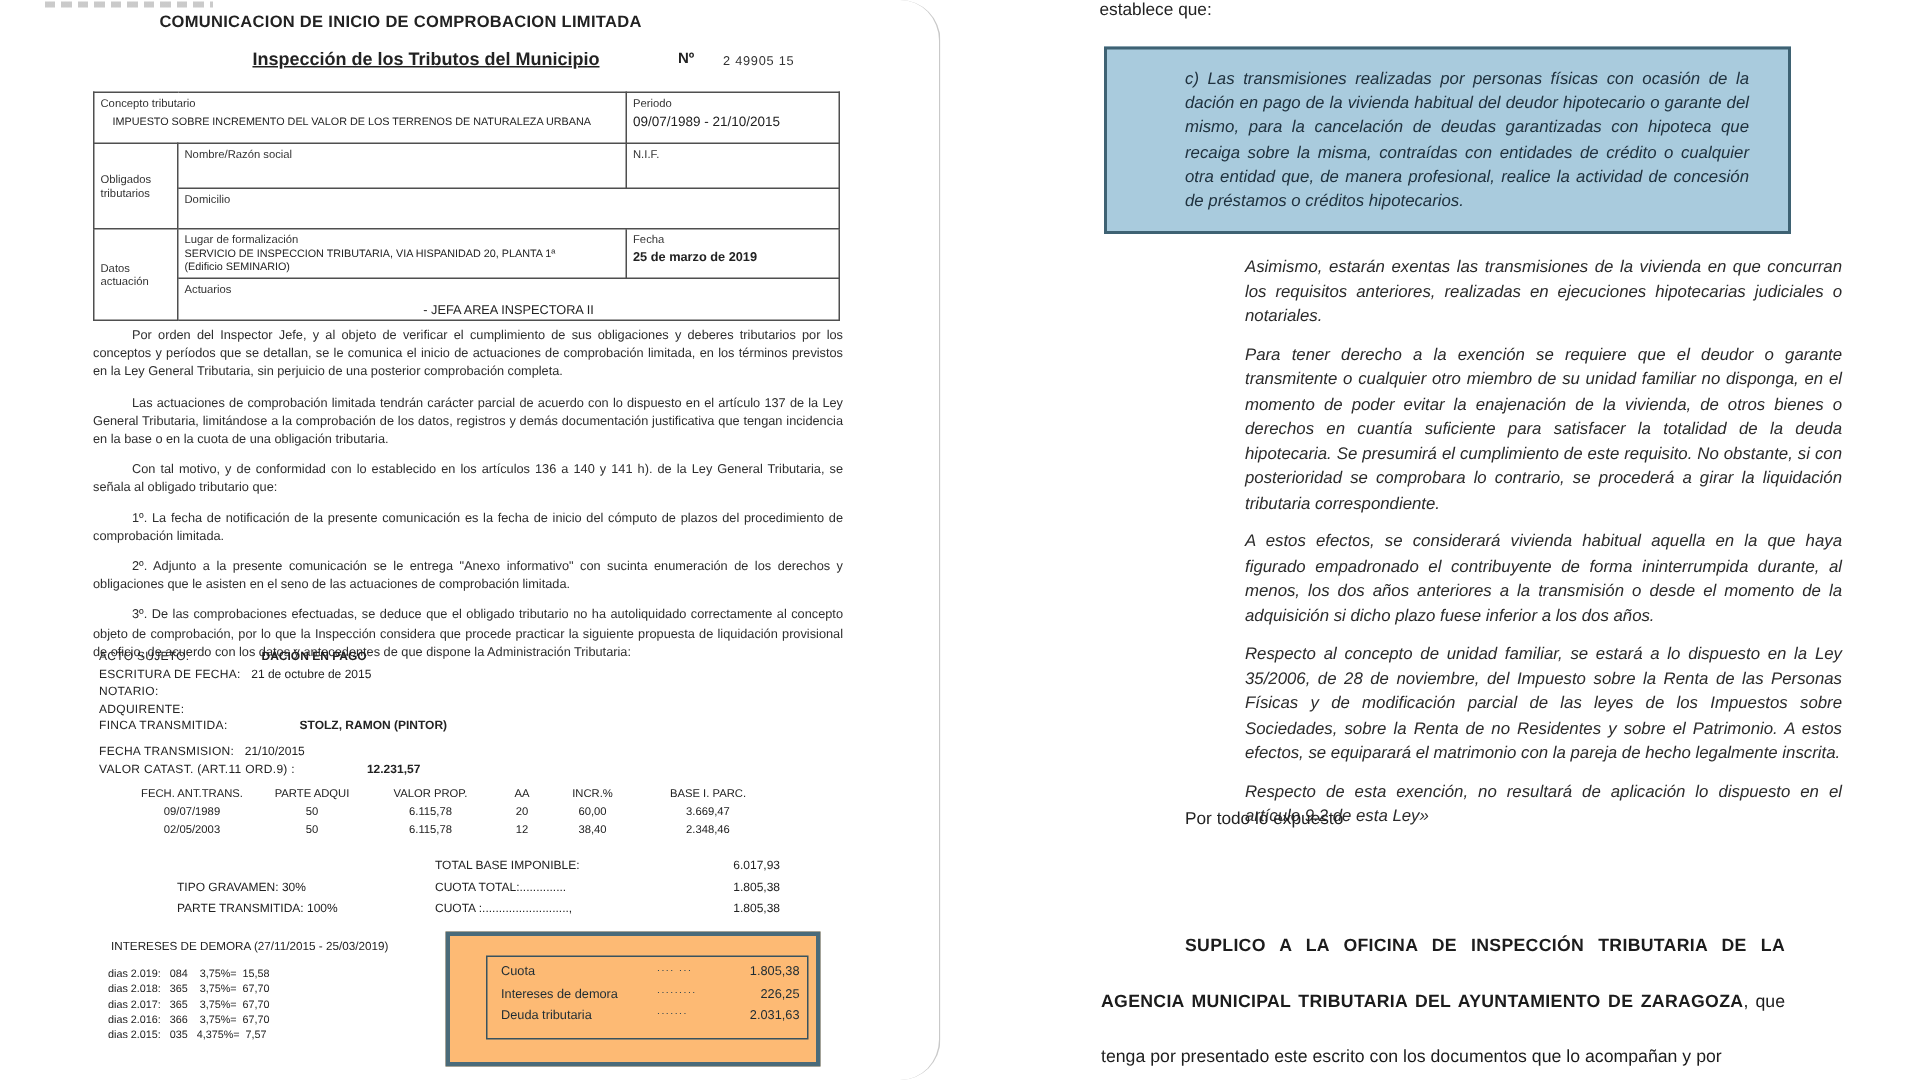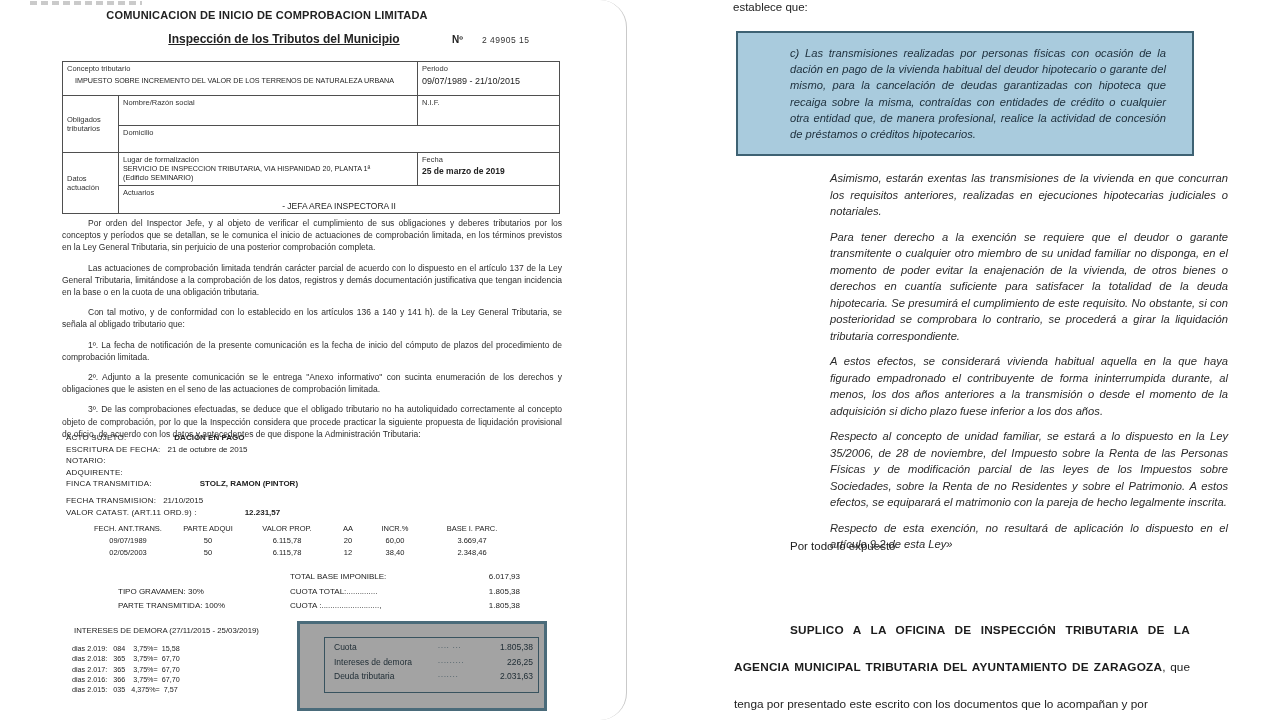--- a/index.html
+++ b/index.html
@@ -55,21 +55,21 @@
   .totals .trow { display:flex; height:14.5px; }
   .totals .ta { width:172px; }
   .totals .tb { flex:1; text-align:left; }
   .totals .tc { width:78px; text-align:right; }
 
   .int-title { position:absolute; left:74px; top:626px; font-size:7.8px; color:#222; }
   .int-lines { position:absolute; left:72px; top:644px; font-size:7.2px; line-height:10.3px;
     white-space:pre; color:#222; }
 
   .sumbox { position:absolute; left:297px; top:621px; width:250px; height:90px;
-    background:#a3a3a3; border:3px solid #4a6b7a; }
+    background:#fdba74; border:3px solid #4a6b7a; }
   .sumbox-inner { position:absolute; left:24px; top:13px; width:215px; height:56px;
     border:1.5px solid #38535f; padding:4px 5px 0 9px; }
   .sumbox-inner .srow { display:flex; height:14.5px; font-size:8.5px; color:#1d2b33; }
   .sumbox-inner .sl { width:104px; }
   .sumbox-inner .sd { width:52px; font-size:7px; letter-spacing:1px; color:#2c4450; }
   .sumbox-inner .sv { flex:1; text-align:right; }
 
   
   .rp-intro { position:absolute; left:105px; top:1px; font-size:11.5px; color:#222; }
   .qbox { position:absolute; left:108px; top:31px; width:458px; background:#a9cbdd;

